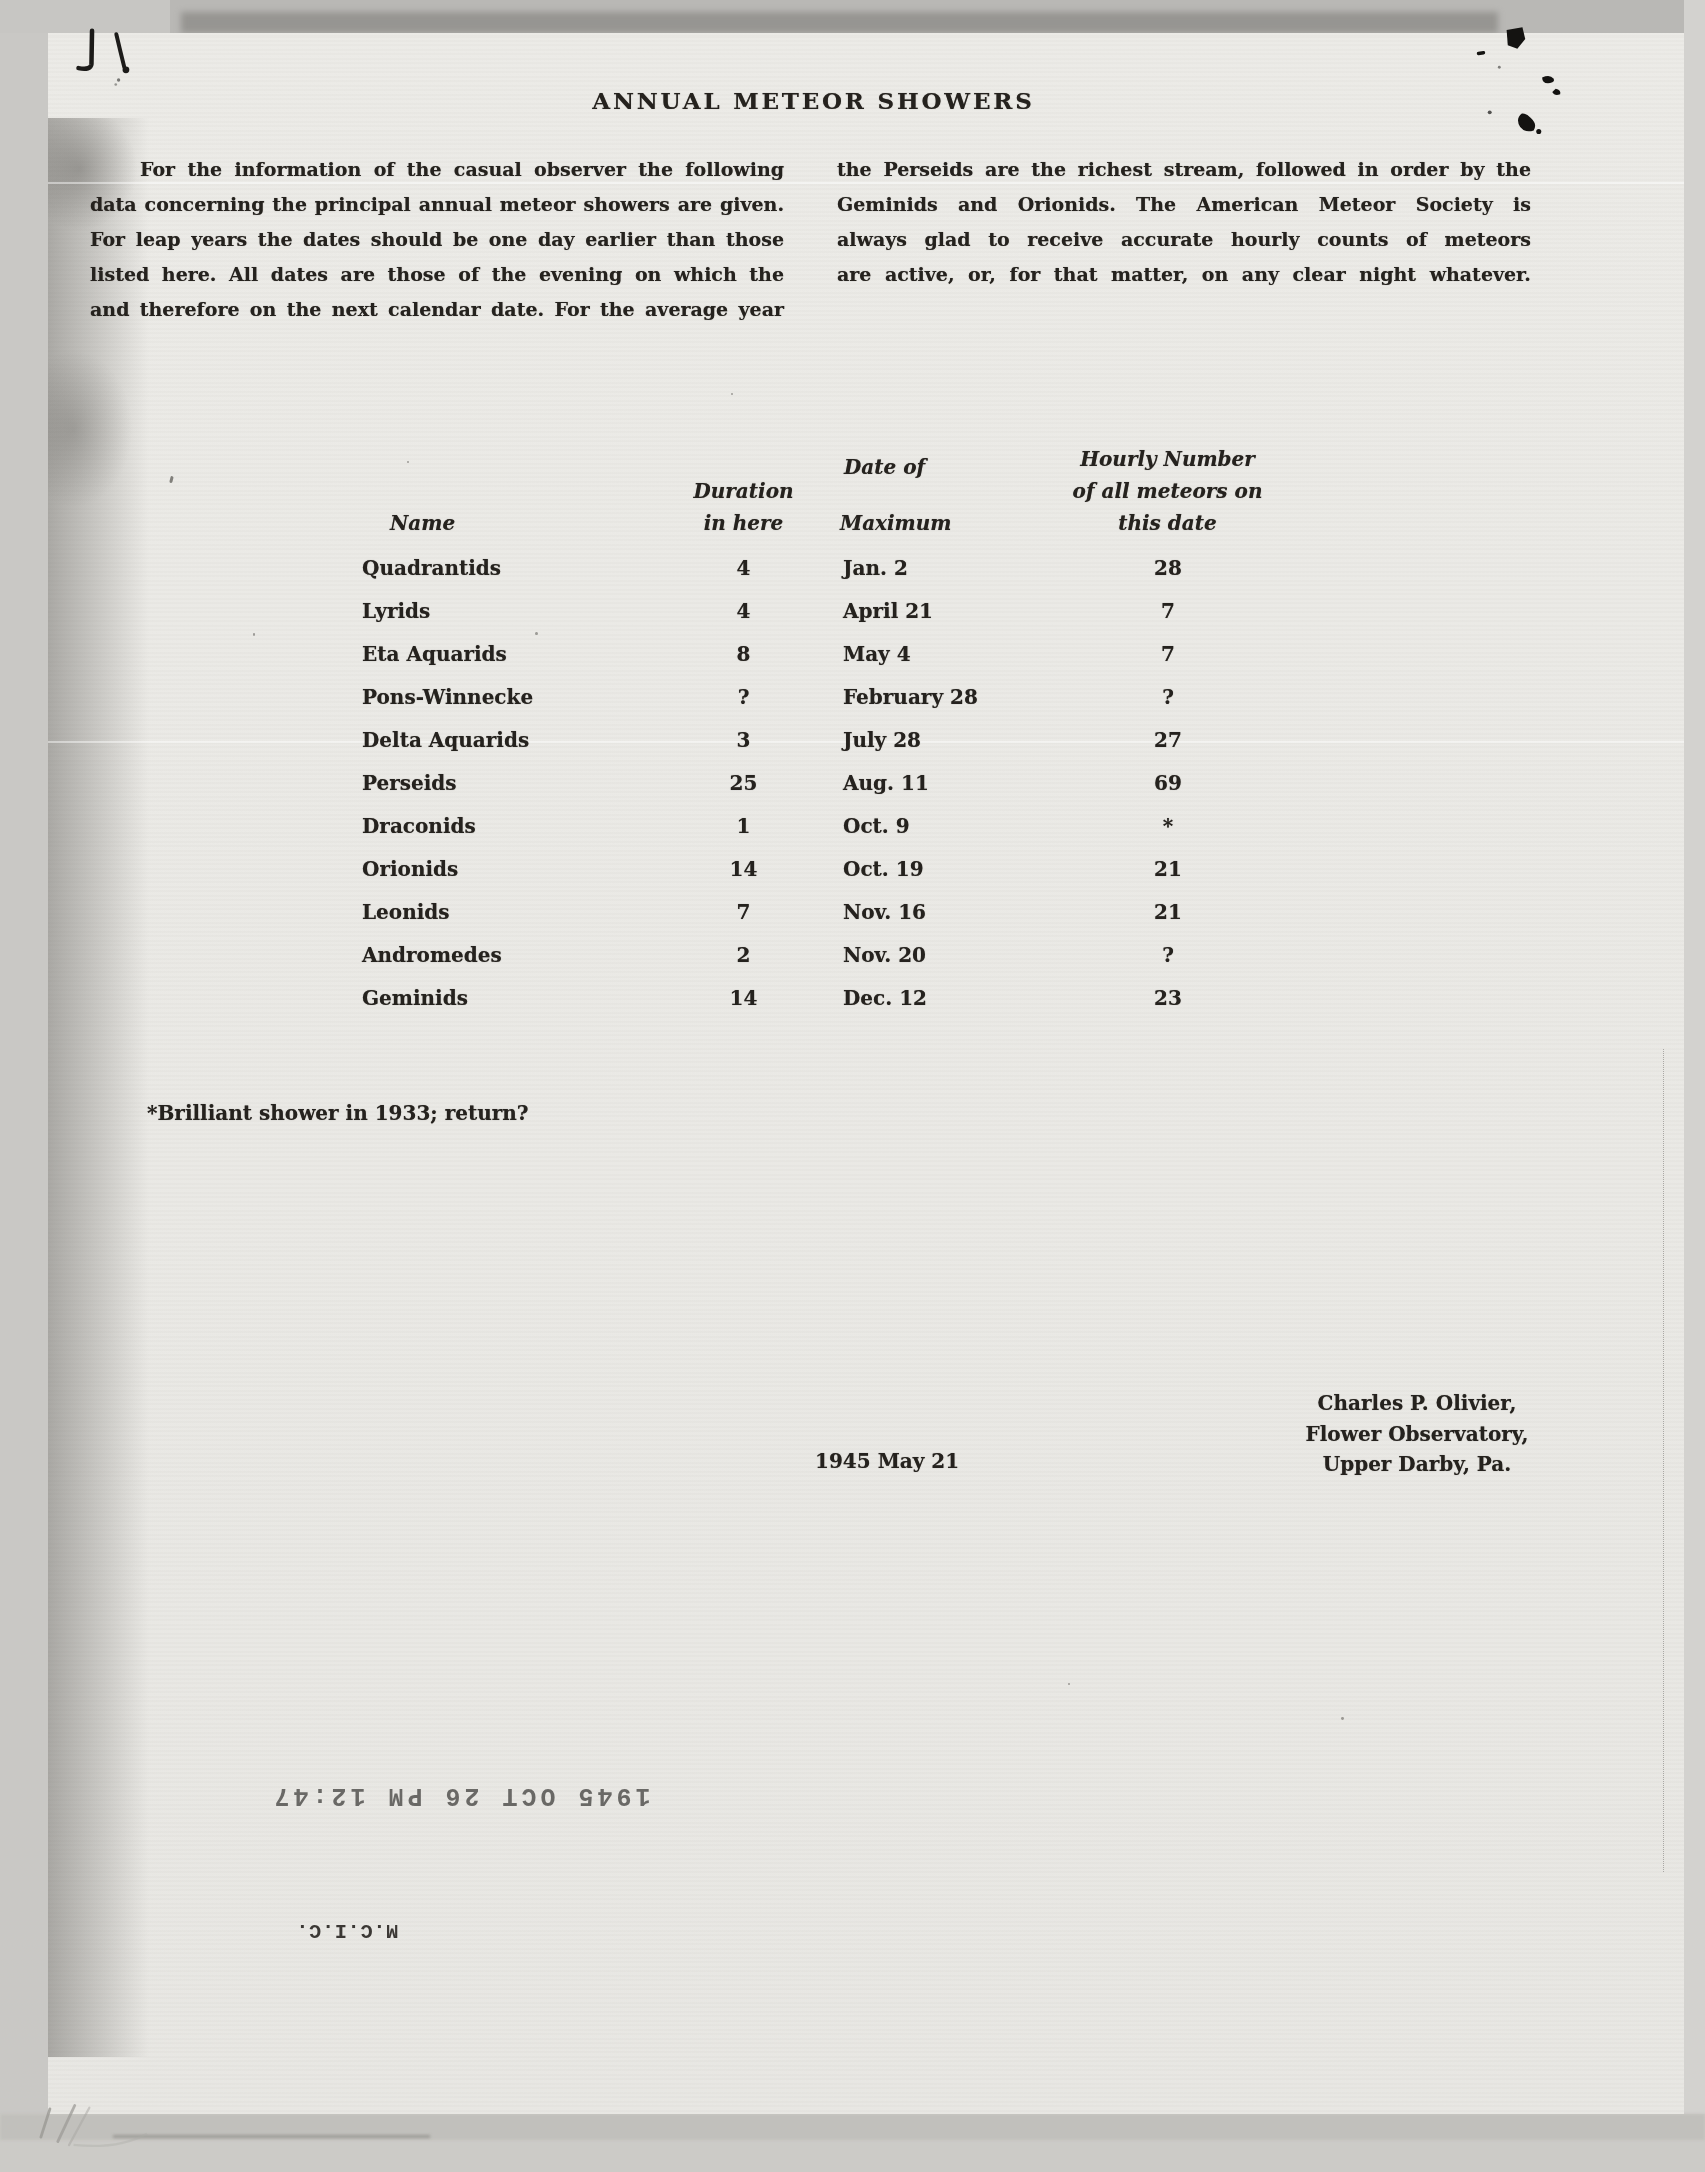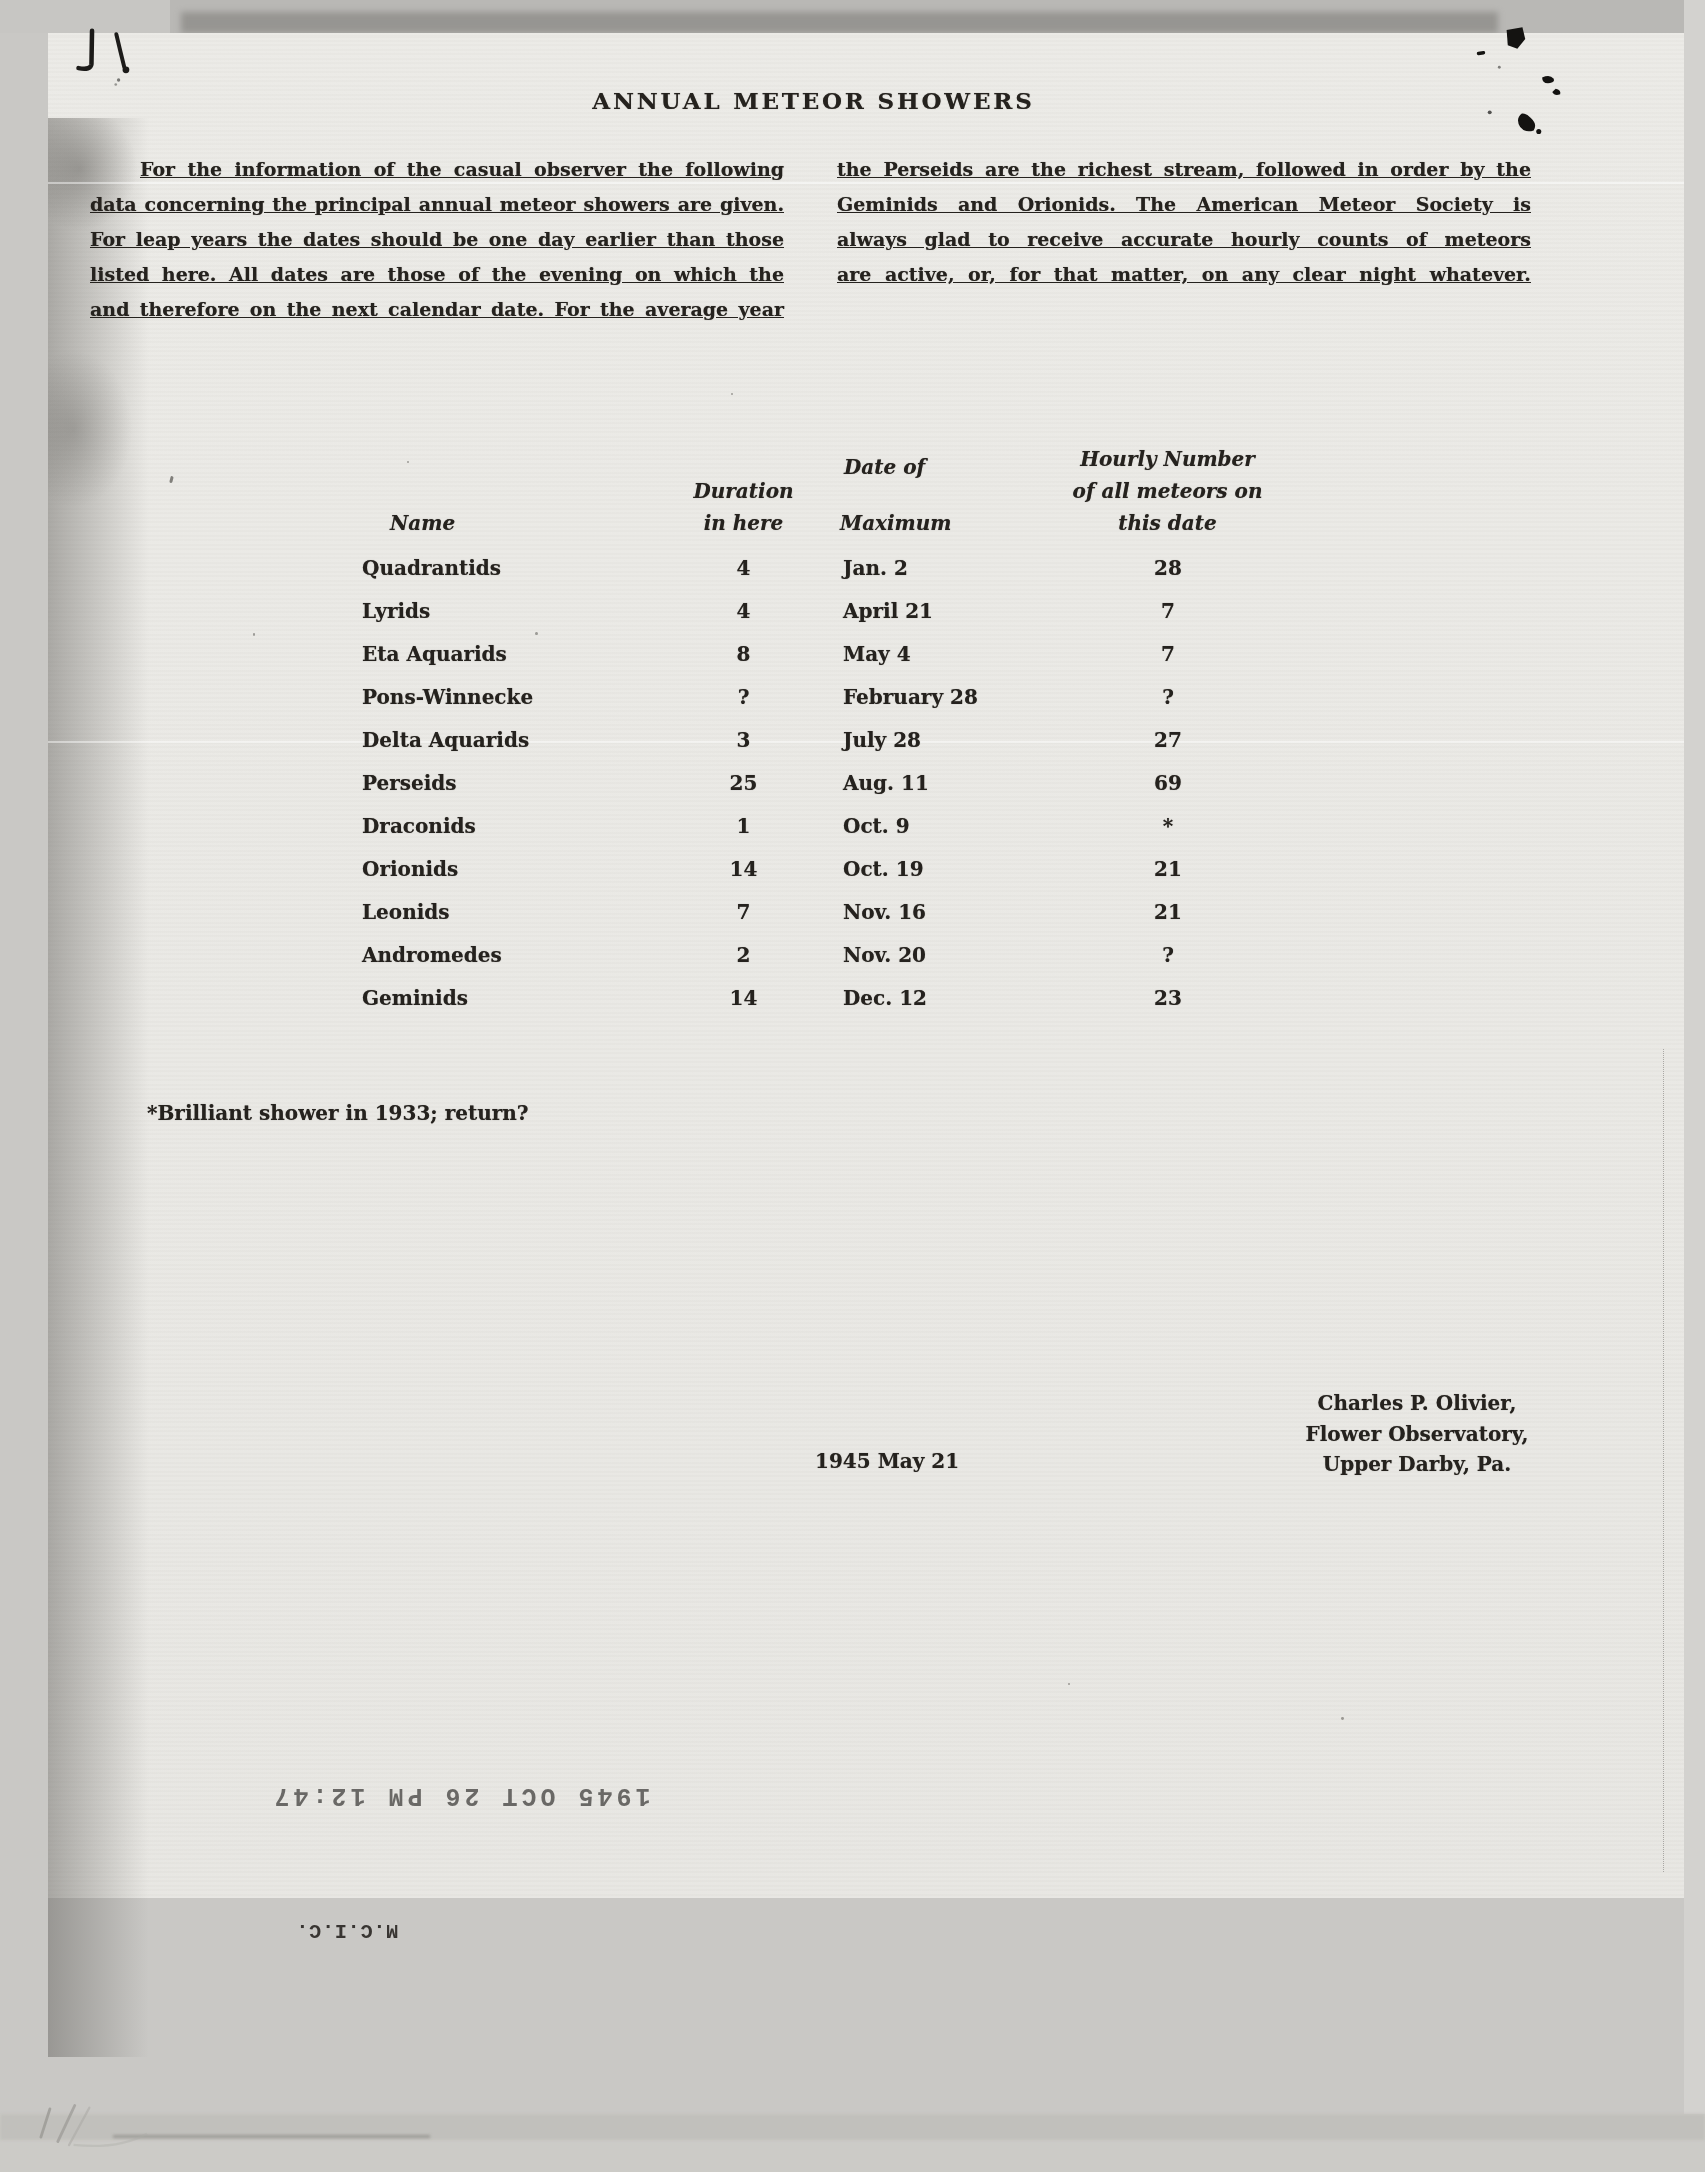--- a/index.html
+++ b/index.html
@@ -10,39 +10,39 @@
   
   .band-top { position:absolute; left:0; top:0; width:100%; height:33px; background:#b9b8b5; }
   .band-top-left { position:absolute; left:0; top:0; width:170px; height:33px; background:#c7c6c3; }
   .band-top-dark { position:absolute; left:181px; top:12.4px; width:1317px; height:20.4px; background:rgba(122,121,117,.55); filter:blur(3.4px); }
   .margin-right { position:absolute; left:1684px; top:0; width:21.5px; height:100%; background:#d3d2cf; }
   .margin-bottom { position:absolute; left:0; top:2114px; width:100%; height:59px; background:#cccbc7; }
   .band-bottom { position:absolute; left:0; top:2114px; width:100%; height:26px; background:#c1c0bc; filter:blur(1.7px); }
   .smudge-bottom { position:absolute; left:113px; top:2135px; width:317px; height:3.4px; background:rgba(110,108,104,.45); filter:blur(1.7px); }
   
   .paper {
-    position:absolute; left:48px; top:33px; width:1636px; height:1865px;
+    position:absolute; left:48px; top:33px; width:1636px; height:2081px;
     background:linear-gradient(180deg,#ebeae6 0%,#e9e8e4 55%,#e7e6e2 100%);
   }
   .paper-texture {
     position:absolute; inset:0;
     background:repeating-linear-gradient(180deg, rgba(255,255,255,.03) 0 2.3px, rgba(120,115,108,.025) 2.3px 4.5px);
   }
   .edge-shadow { position:absolute; left:0; top:85px; width:101px; height:1939px;
     background:linear-gradient(90deg, rgba(100,98,94,.48) 0%, rgba(100,98,94,.22) 55%, rgba(100,98,94,0) 100%); }
   .edge-dark-a { position:absolute; left:0; top:85px; width:90px; height:113px;
     background:radial-gradient(ellipse at 35% 45%, rgba(70,68,64,.32), transparent 70%); }
   .edge-dark-b { position:absolute; left:0; top:317px; width:85px; height:158px;
     background:radial-gradient(ellipse at 30% 50%, rgba(70,68,64,.25), transparent 70%); }
   .crease { position:absolute; left:0; width:100%; height:1.7px; background:rgba(255,255,255,.45); }
   
   .ink { text-shadow:0 0 0.8px rgba(45,40,34,.55); }
   .title { position:absolute; left:313px; top:54px; width:905px; text-align:center;
     font-size:23px; font-weight:700; letter-spacing:2.8px; }
-  .col { position:absolute; top:119px; width:694px; font-size:19px; font-weight:700;text-decoration:underline; }
+  .col { position:absolute; top:119px; width:694px; font-size:19px; font-weight:700; }
   .left-col { left:42px; } .right-col { left:789px; }
   .tl { height:35px; line-height:35px; text-align:justify; text-align-last:justify; }
   .indent { text-indent:50px; }
   .hdr { position:absolute; font-style:italic; font-weight:700; font-size:20px; }
   .rows { position:absolute; left:314px; top:522px; width:874px; font-size:20px; font-weight:700; }
   .trow { display:flex; height:43px; align-items:flex-start; line-height:26px; }
   .c-name { width:322px; }
   .c-dur { width:119px; text-align:center; }
   .c-date { width:257px; margin-left:40px; }
   .c-hourly { width:136px; text-align:center; }

